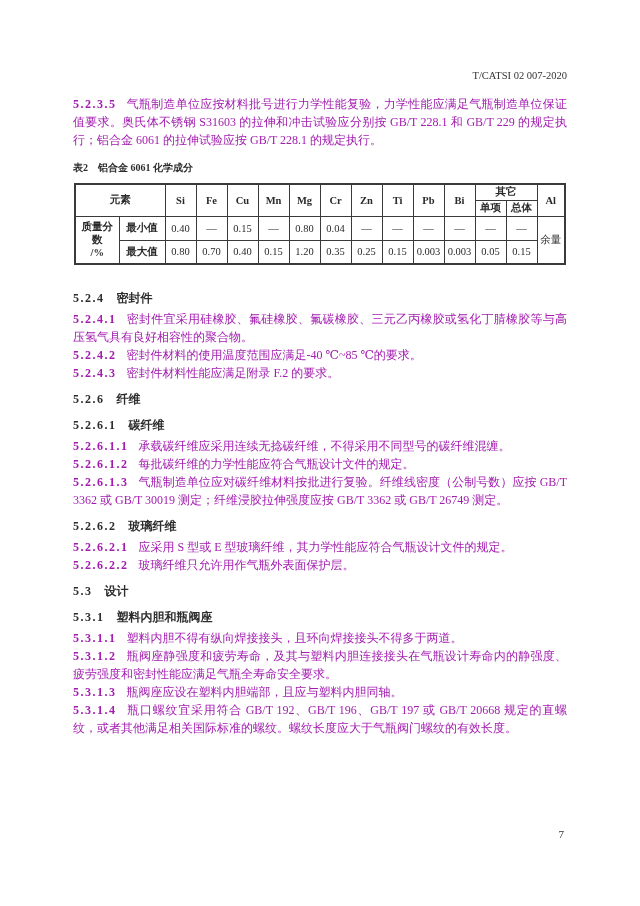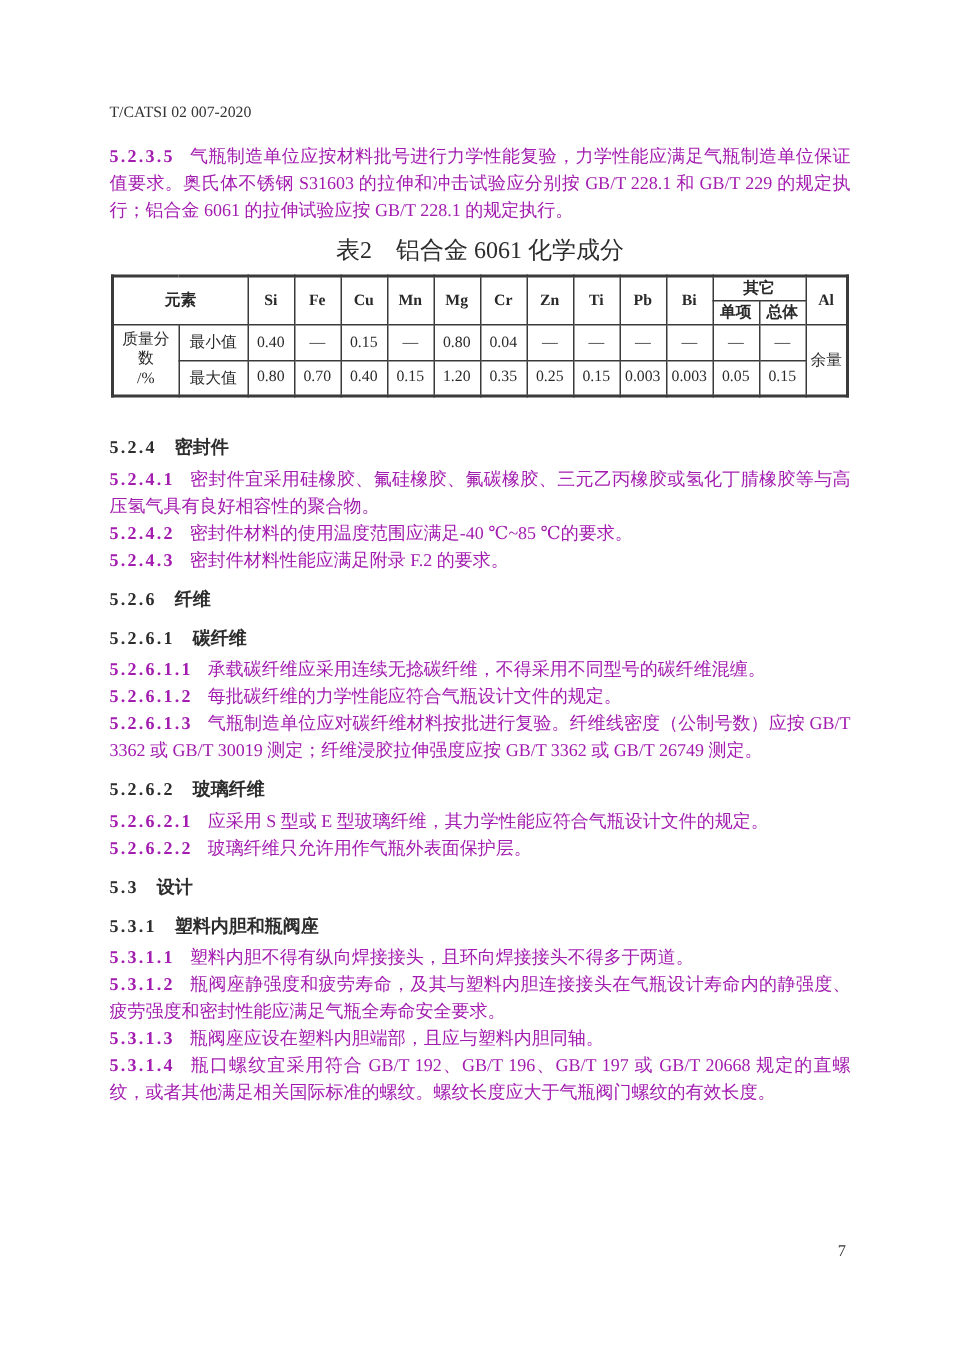--- a/index.html
+++ b/index.html
@@ -7,20 +7,21 @@
   body { height: 906px; overflow: hidden; }
   .page {
     position: relative;
     width: 640px; height: 906px;
     background: #ffffff;
     font-family: "Liberation Serif", "DejaVu Serif", serif;
     color: #2d2d2d;
     padding: 70px 73px 0 73px;
   }
   .doc-header {
+    text-align: right;
     font-size: 10.5px;
     margin-bottom: 14px;
     color: #333;
   }
   .clause {
     font-size: 12px;
     line-height: 18px;
     text-align: justify;
     color: #a21caf;
   }
@@ -38,23 +39,22 @@
   }
   .sec-h.first { margin-top: 24px; }
   .sec-h .cnum { margin-right: 12px; }
   .indent-para {
     font-size: 12px;
     line-height: 18px;
     text-align: justify;
     text-indent: 2em;
   }
   .tbl-title {
-    text-align: center;
-    font-weight: normal;
-    font-size: 16px;
+    font-weight: bold;
+    font-size: 10px;
     line-height: 18px;
     margin: 10px 0 6px 0;
   }
   table.chem {
     border-collapse: collapse;
     table-layout: fixed;
     width: 490px;
     margin: 0 auto;
     font-size: 10.5px;
     color: #2a2a2a;
@@ -63,21 +63,21 @@
   }
   table.chem td {
     border: 1px solid #3a3a3a;
     text-align: center;
     vertical-align: middle;
     padding: 0 1px;
     overflow: hidden;
   }
   table.chem tr.hdr td { height: 16px; font-weight: bold; }
   table.chem tr.data td { height: 24px; }
-  table.chem td.lbl { font-weight: normal; }
+  table.chem td.lbl { font-weight: bold; }
   table.chem td.pre { white-space: pre-line; line-height: 13px; }
   .footer-pageno {
     position: absolute;
     top: 828px;
     right: 76px;
     font-size: 11px;
     color: #333;
   }
 </style>
 </head>

